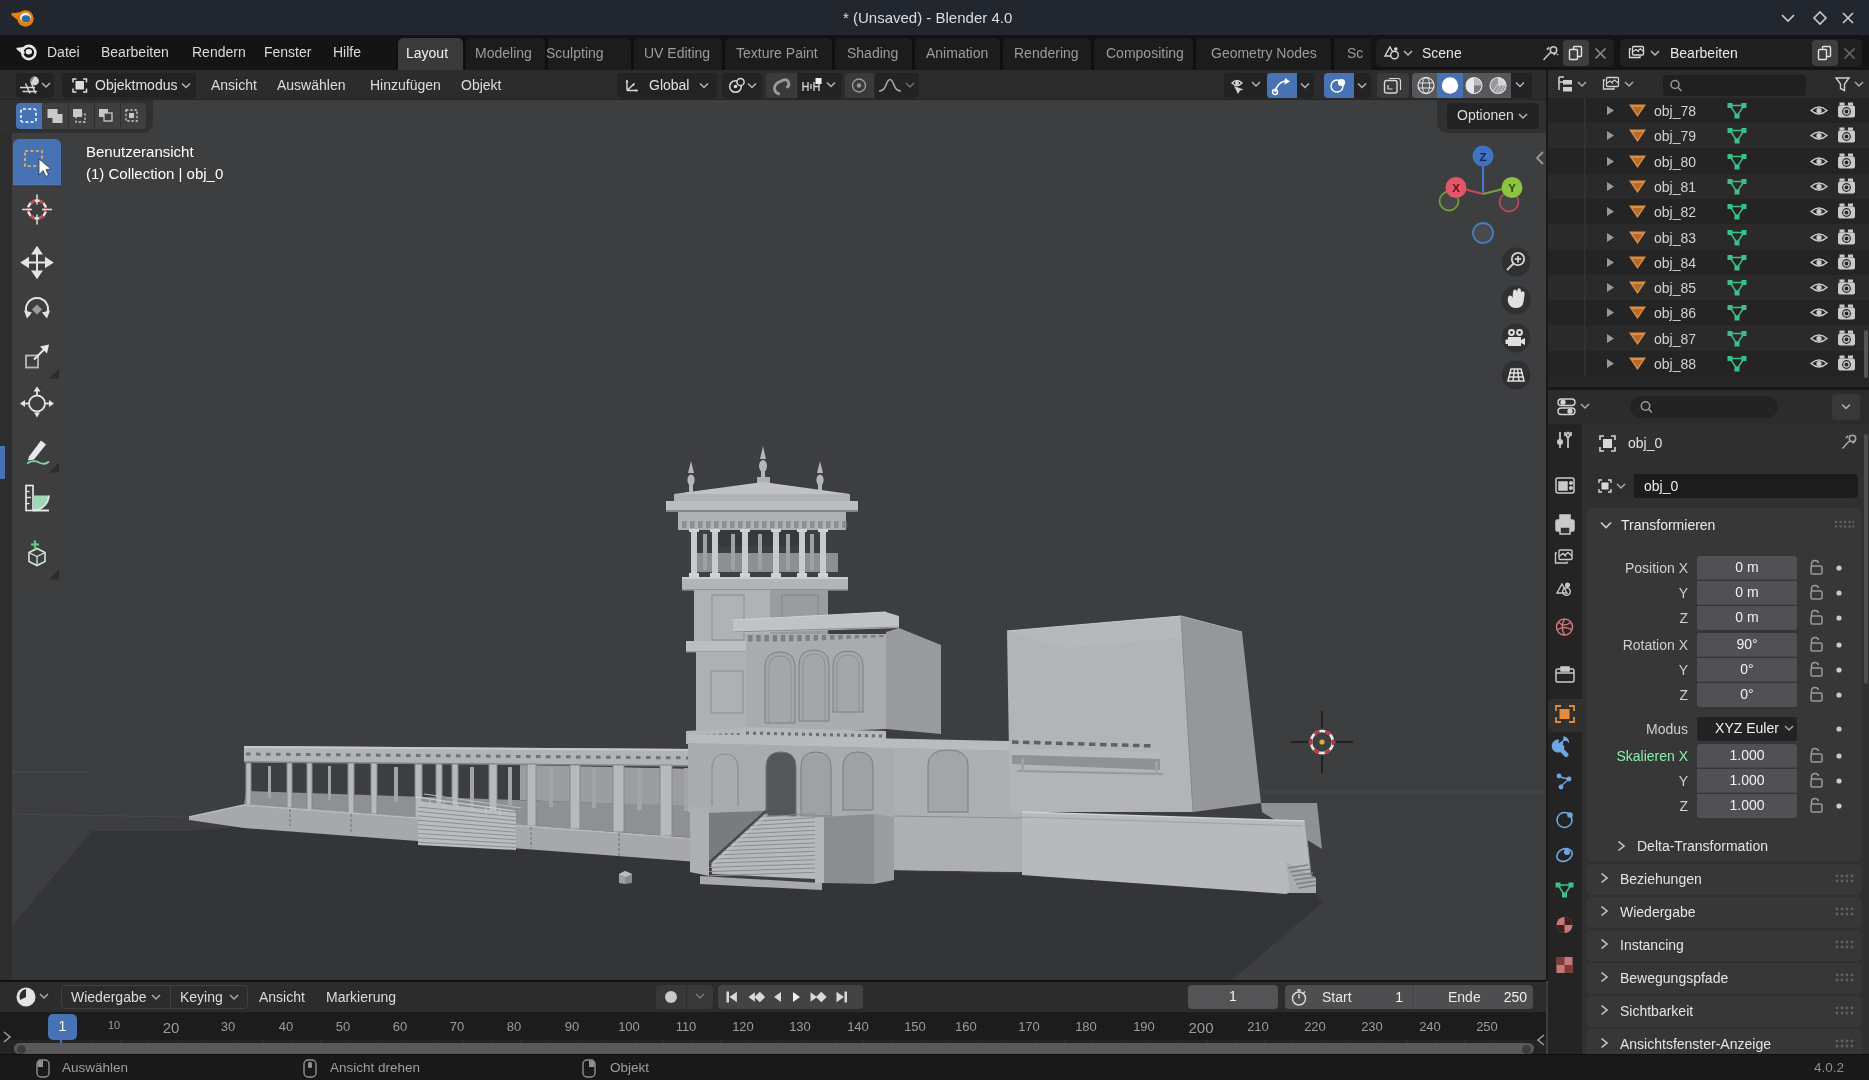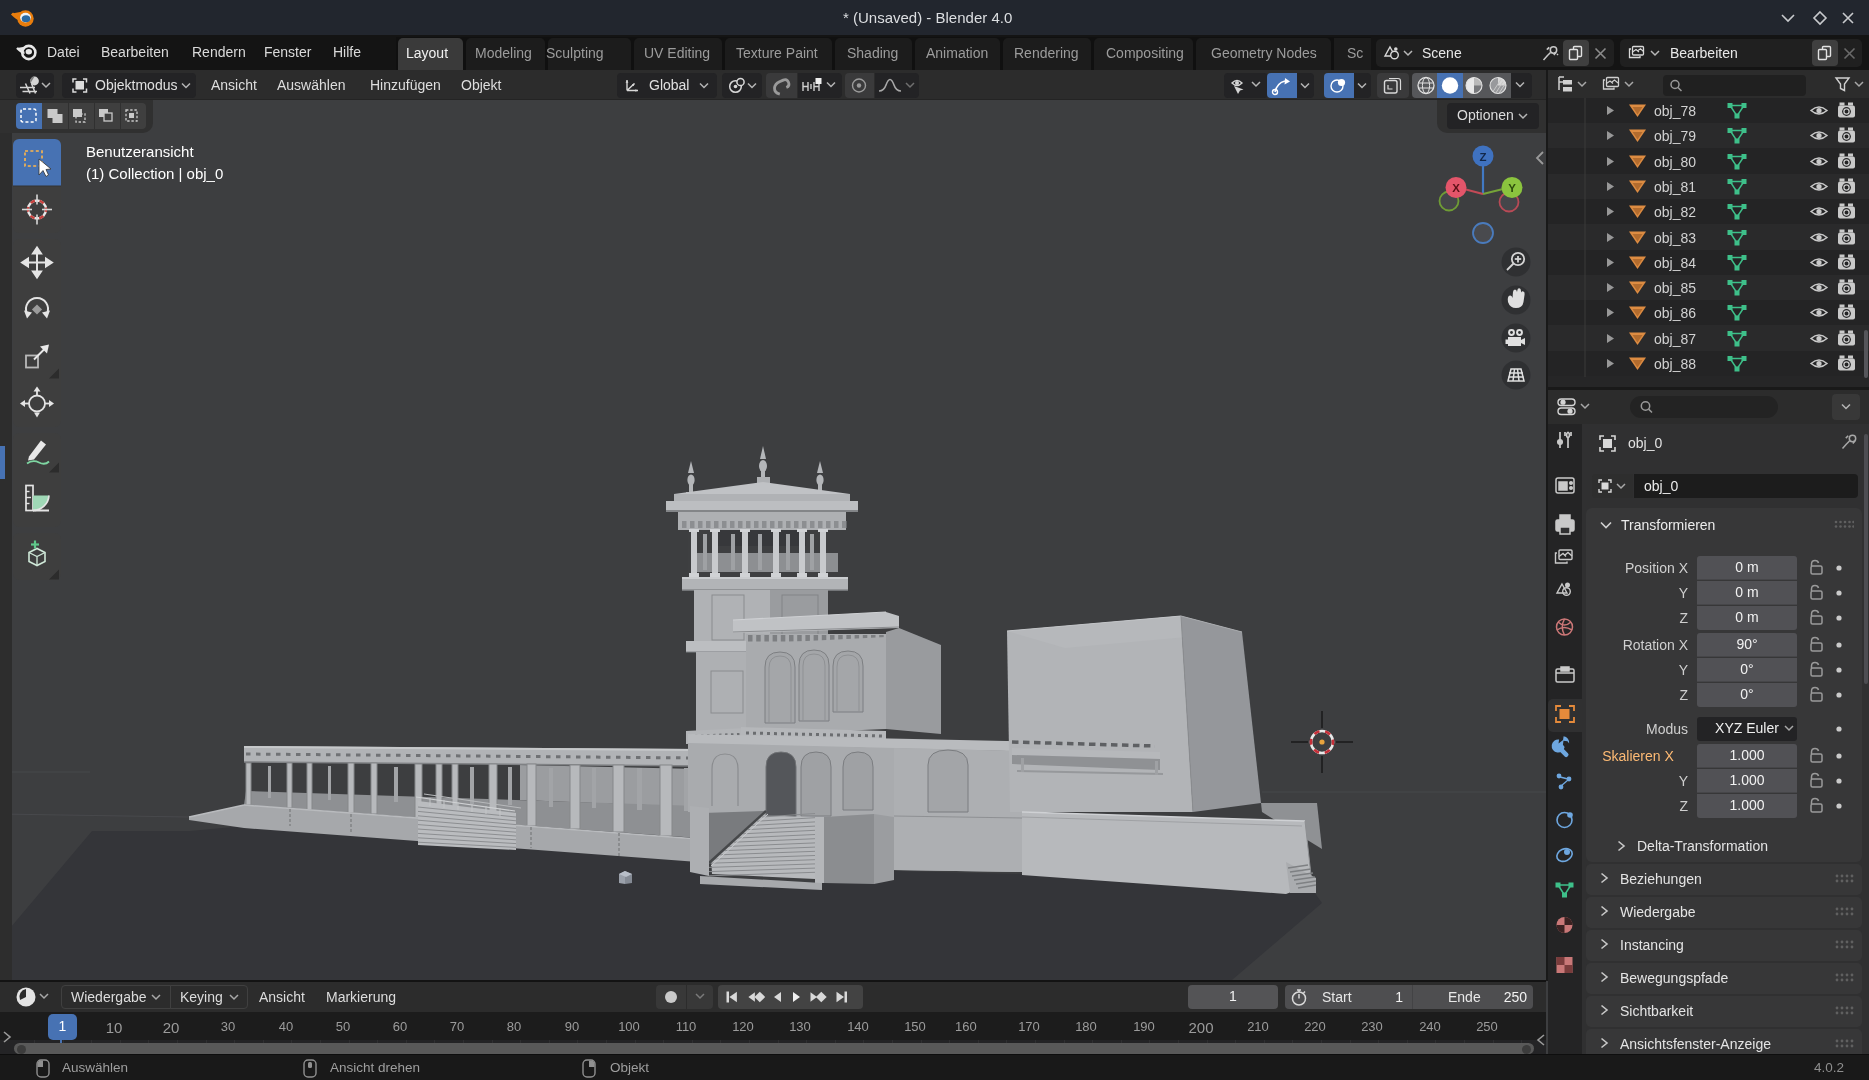--- a/index.html
+++ b/index.html
@@ -908,21 +908,21 @@
       <circle cx="19.5" cy="7.5" r="1.3"></circle>
     </g>
 </svg>
 <div class="tx" style="left:1588px;width:100px;text-align:right;top:560px;color:#cfcfcf">Position X</div>
 <div class="tx" style="left:1588px;width:100px;text-align:right;top:585px;color:#cfcfcf">Y</div>
 <div class="tx" style="left:1588px;width:100px;text-align:right;top:610px;color:#cfcfcf">Z</div>
 <div class="tx" style="left:1588px;width:100px;text-align:right;top:637px;color:#cfcfcf">Rotation X</div>
 <div class="tx" style="left:1588px;width:100px;text-align:right;top:662px;color:#cfcfcf">Y</div>
 <div class="tx" style="left:1588px;width:100px;text-align:right;top:687px;color:#cfcfcf">Z</div>
 <div class="tx" style="left:1588px;width:100px;text-align:right;top:721px;color:#cfcfcf">Modus</div>
-<div class="tx" style="left:1588px;width:100px;text-align:center;top:748px;color:#fdba74">Skalieren X</div>
+<div class="tx" style="left:1588px;width:100px;text-align:right;top:748px;color:#86efac">Skalieren X</div>
 <div class="tx" style="left:1588px;width:100px;text-align:right;top:773px;color:#cfcfcf">Y</div>
 <div class="tx" style="left:1588px;width:100px;text-align:right;top:798px;color:#cfcfcf">Z</div>
 <div class="a" style="left:1697px;top:556px;width:100px;height:24px;background:#515155;border-radius:3px 3px 0 0;border-bottom:1px solid #464649;color:#f2f2f2;text-align:center;line-height:23px">0 m</div>
 <div class="a" style="left:1697px;top:581px;width:100px;height:24px;background:#515155;border-bottom:1px solid #464649;color:#f2f2f2;text-align:center;line-height:23px">0 m</div>
 <div class="a" style="left:1697px;top:606px;width:100px;height:24px;background:#515155;border-radius:0 0 3px 3px;color:#f2f2f2;text-align:center;line-height:23px">0 m</div>
 <div class="a" style="left:1697px;top:633px;width:100px;height:24px;background:#515155;border-radius:3px 3px 0 0;border-bottom:1px solid #464649;color:#f2f2f2;text-align:center;line-height:23px">90°</div>
 <div class="a" style="left:1697px;top:658px;width:100px;height:24px;background:#515155;border-bottom:1px solid #464649;color:#f2f2f2;text-align:center;line-height:23px">0°</div>
 <div class="a" style="left:1697px;top:683px;width:100px;height:24px;background:#515155;border-radius:0 0 3px 3px;color:#f2f2f2;text-align:center;line-height:23px">0°</div>
 <div class="a" style="left:1697px;top:717px;width:100px;height:24px;background:#232325;border-radius:3px;color:#f0f0f0;text-align:center;line-height:23px">XYZ Euler</div>
 <svg class="a" style="left:1782px;top:722px" width="14" height="13" viewBox="0 0 14 13">
@@ -1061,21 +1061,21 @@
   <path d="M10 10.5 L10 6 M8 2 L12 2 M10 2 L10 4 M14.5 5 L16 3.5" stroke="#d8d8d8" stroke-width="1.5" fill="none"></path>
 </svg>
 <div class="tx" style="left:1322px;top:989px;color:#e8e8e8">Start</div>
 <div class="tx" style="left:1363px;width:40px;text-align:right;top:989px;color:#f2f2f2">1</div>
 <div class="tx" style="left:1448px;top:989px;color:#e8e8e8">Ende</div>
 <div class="tx" style="left:1482px;width:45px;text-align:right;top:989px;color:#f2f2f2">250</div>
 
 <div class="a" style="left:0;top:1012px;width:1546px;height:28px;background:#1c1c1c"></div>
 <div class="a" style="left:0;top:1040px;width:1546px;height:14px;background:#242426"></div>
 <div class="a" style="left:34px;top:1040px;width:1500px;height:14px;background:repeating-linear-gradient(90deg,#2f2f31 0,#2f2f31 1px,transparent 1px,transparent 28.6px)"></div>
-<div class="tx" style="left:100px;top:1019px;color:#9b9b9b;font-size:15px;width:28px;text-align:center">10</div>
+<div class="tx" style="left:100px;top:1019px;color:#9b9b9b;font-size:11px;width:28px;text-align:center">10</div>
 <div class="tx" style="left:157px;top:1019px;color:#9b9b9b;font-size:15px;width:28px;text-align:center">20</div>
 <div class="tx" style="left:214px;top:1019px;color:#9b9b9b;font-size:13px;width:28px;text-align:center">30</div>
 <div class="tx" style="left:272px;top:1019px;color:#9b9b9b;font-size:13px;width:28px;text-align:center">40</div>
 <div class="tx" style="left:329px;top:1019px;color:#9b9b9b;font-size:13px;width:28px;text-align:center">50</div>
 <div class="tx" style="left:386px;top:1019px;color:#9b9b9b;font-size:13px;width:28px;text-align:center">60</div>
 <div class="tx" style="left:443px;top:1019px;color:#9b9b9b;font-size:13px;width:28px;text-align:center">70</div>
 <div class="tx" style="left:500px;top:1019px;color:#9b9b9b;font-size:13px;width:28px;text-align:center">80</div>
 <div class="tx" style="left:558px;top:1019px;color:#9b9b9b;font-size:13px;width:28px;text-align:center">90</div>
 <div class="tx" style="left:612px;top:1019px;color:#9b9b9b;font-size:13px;width:34px;text-align:center">100</div>
 <div class="tx" style="left:669px;top:1019px;color:#9b9b9b;font-size:13px;width:34px;text-align:center">110</div>

